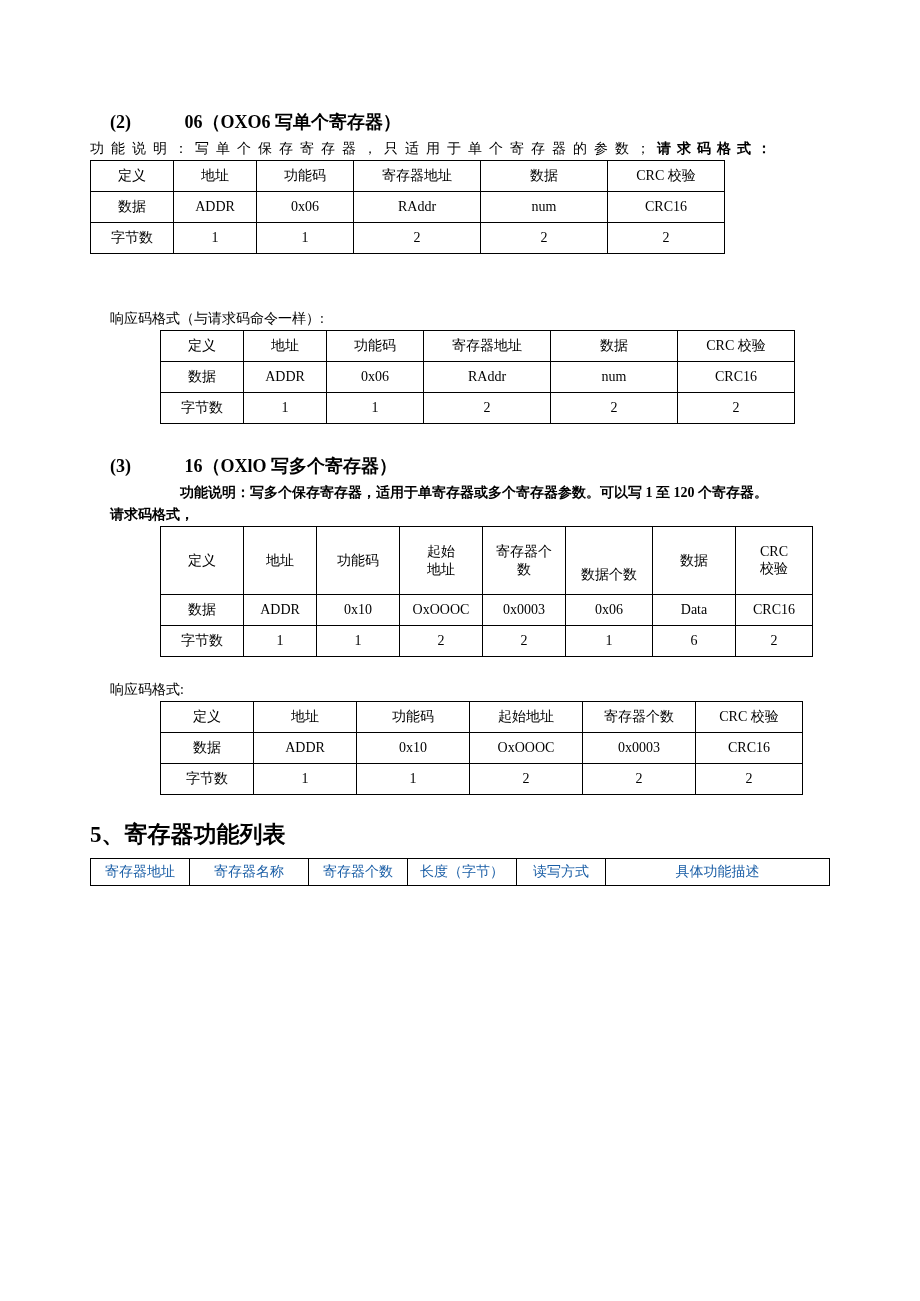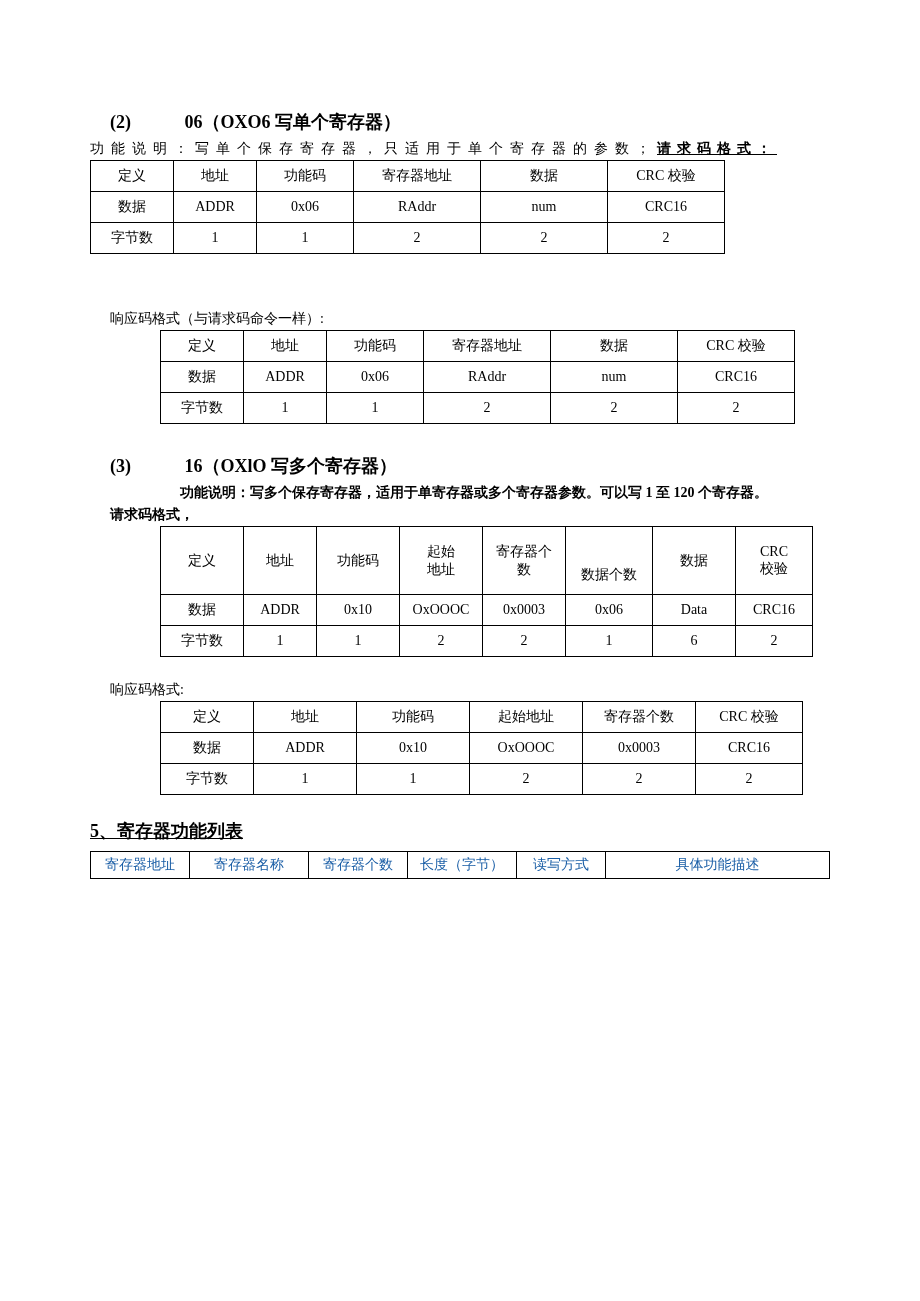--- a/index.html
+++ b/index.html
@@ -23,21 +23,20 @@
   }
   .desc-line {
     margin: 4px 0 2px 0;
     letter-spacing: 0;
   }
   .desc-line.spread {
     letter-spacing: 7px;
   }
   .desc-line.spread .nospread {
     letter-spacing: 6px;
-    text-decoration: underline;
   }
   .bold { font-weight: bold; }
   table {
     border-collapse: collapse;
     margin: 0 0 24px 0;
   }
   table.indent {
     margin-left: 70px;
   }
   td, th {
@@ -49,23 +48,22 @@
   .plain-text {
     margin: 4px 0 2px 0;
     padding-left: 20px;
   }
   .indent-text {
     margin-left: 70px;
     font-weight: bold;
   }
   .section-heading-bottom {
     font-weight: bold;
-    font-size: 18px;
+    font-size: 23px;
     margin: 15px 0 8px 0;
-    text-decoration: underline;
   }
   table.register-table {
     width: 100%;
   }
   table.register-table th {
     color: #1a5ea6;
     font-weight: normal;
     padding: 4px 4px;
   }
   table.register-table td {

